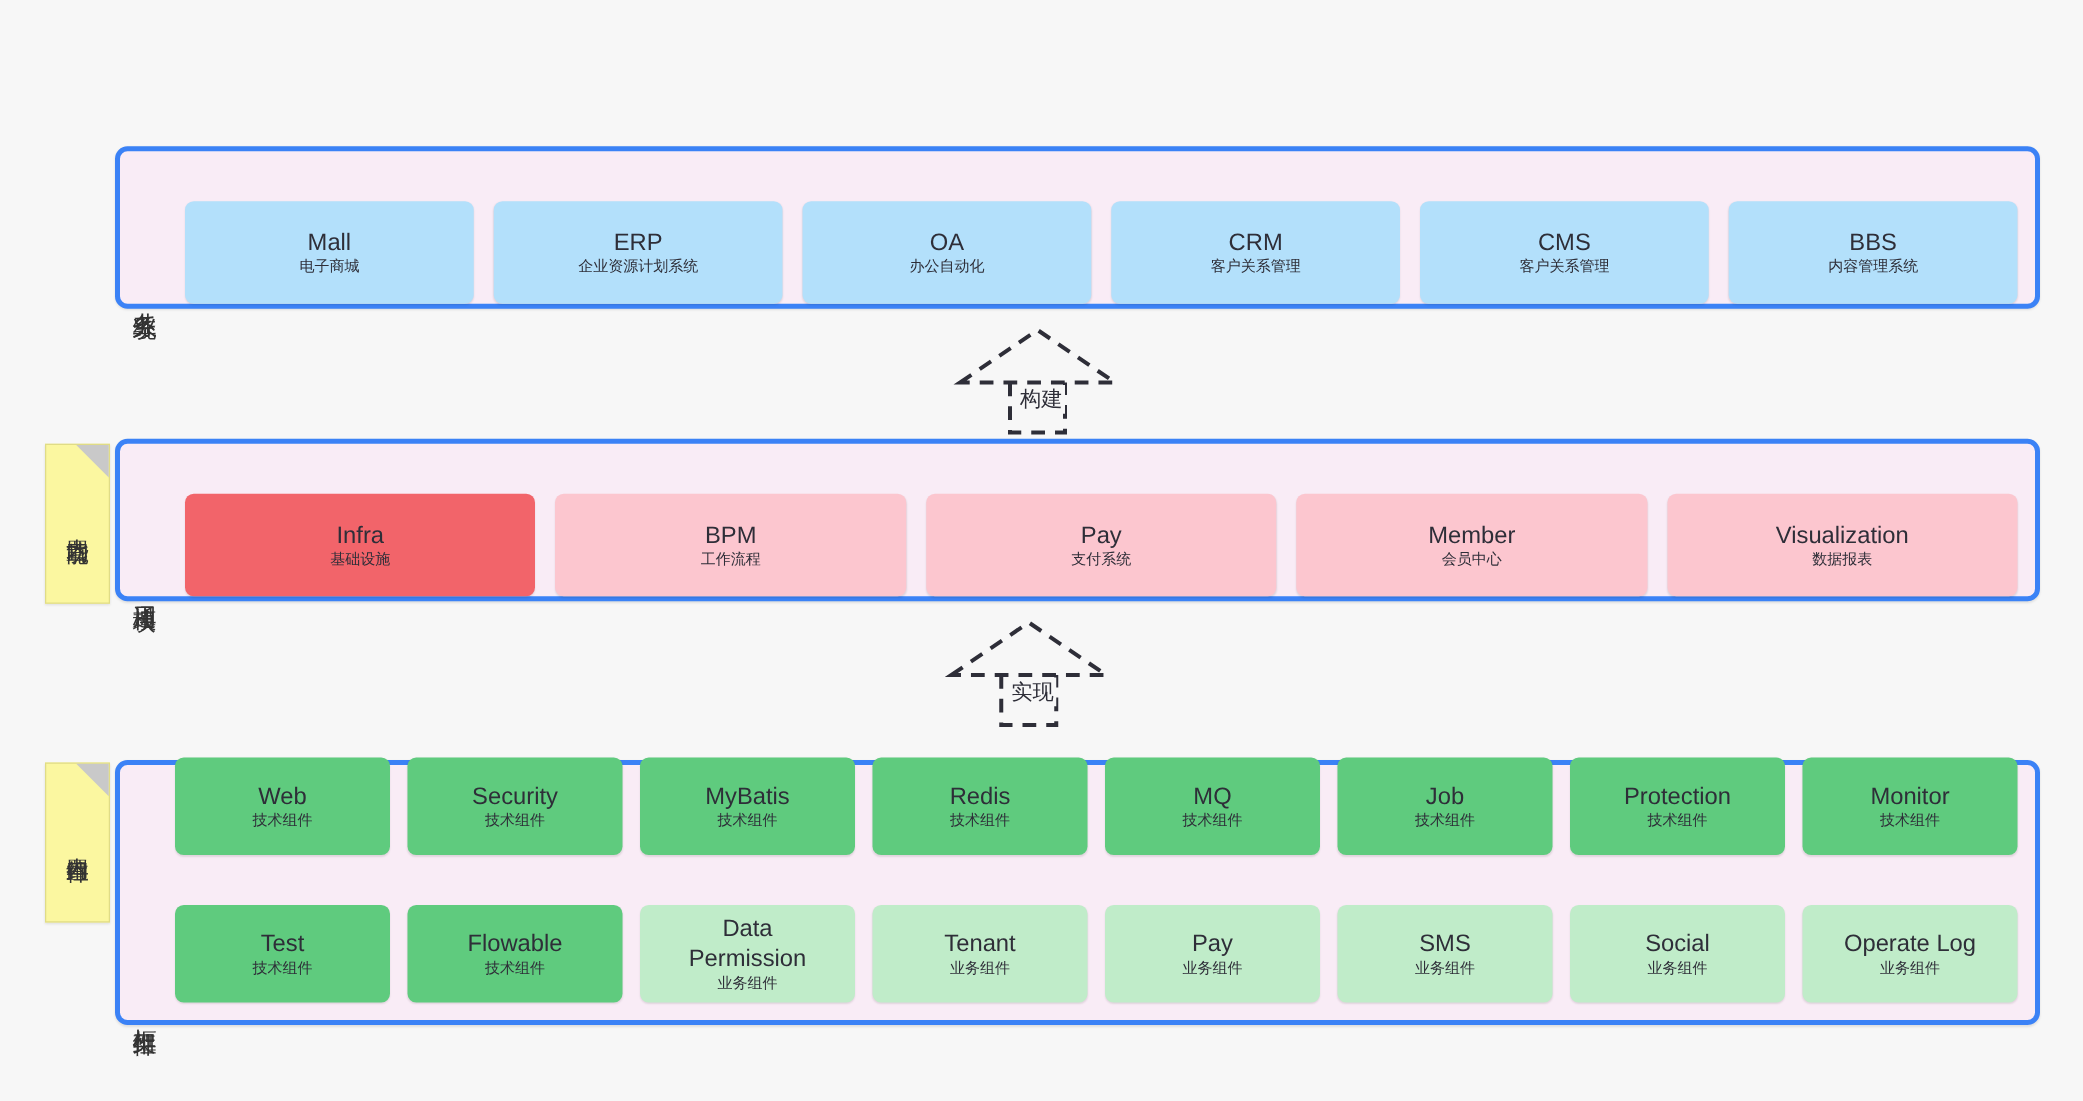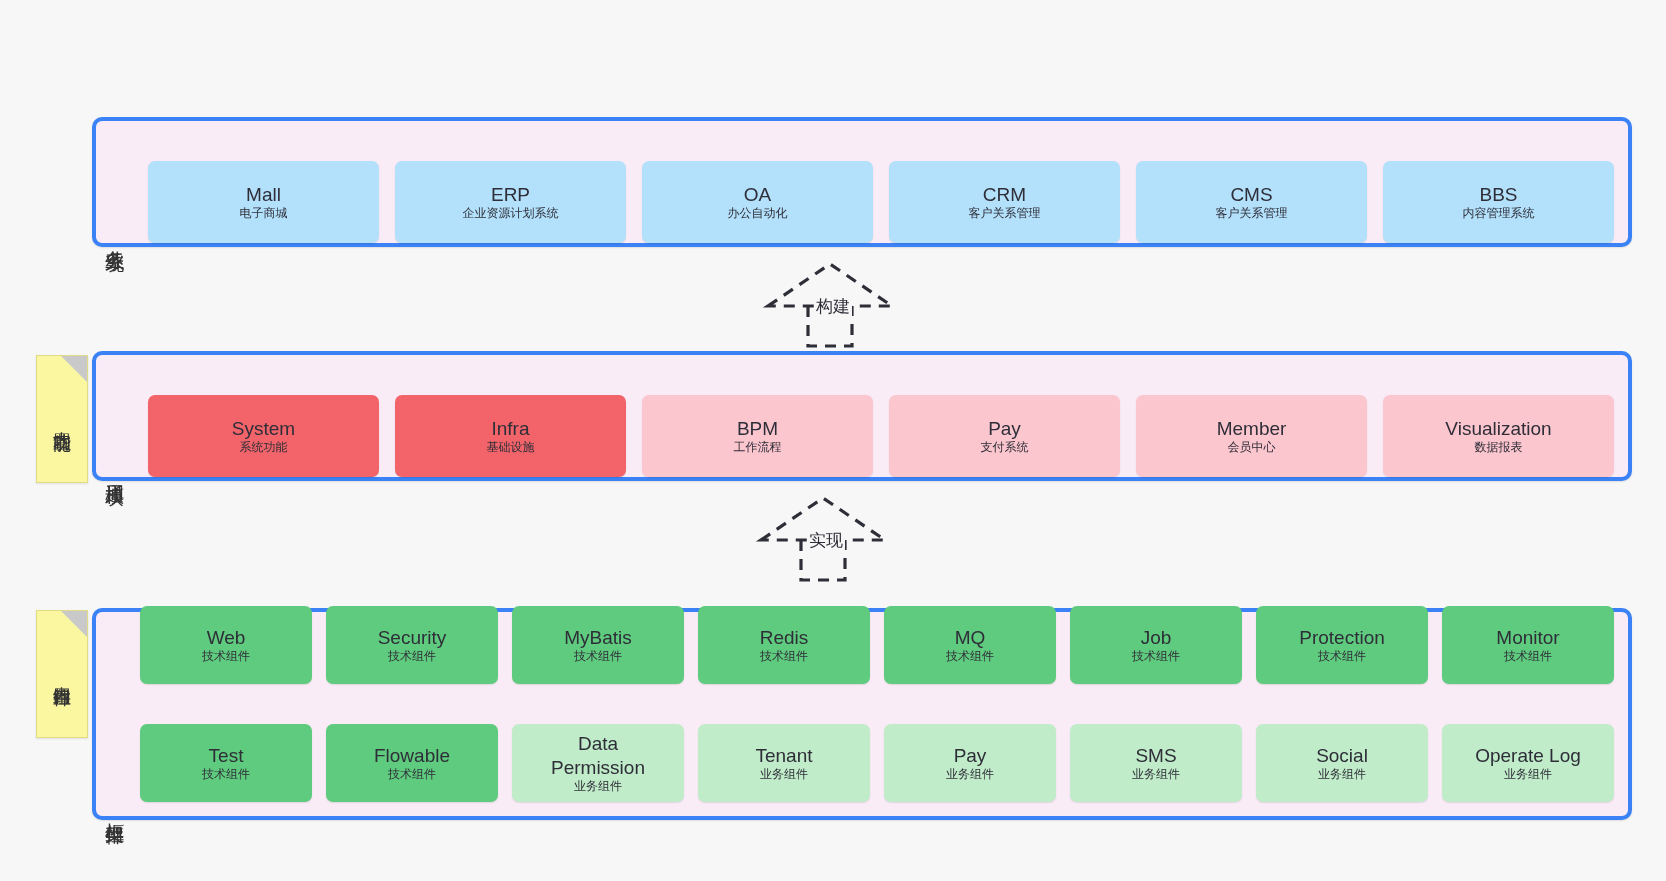--- a/index.html
+++ b/index.html
@@ -104,20 +104,21 @@
   
   .arrow { position: absolute; }
   .arrow svg { display: block; overflow: visible; }
   .arrow .lbl {
     position: absolute;
     font-size: 17px;
     color: #2e2e38;
     background: #f7f7f7;
     padding: 0 2px;
     white-space: nowrap;
+    margin-top: 13px;
   }
 </style>
 </head>
 <body>
 
 <div id="stage">
 
   <div class="note" id="note0" style="left:36px; top:355px; width:52px; height:128px;">
     <span class="fold"></span>
     <span>内置功能</span>
@@ -175,24 +176,20 @@
       <path d="M 48 48 L 48 88 L 92 88 L 92 48" fill="none" stroke="#2e2e38" stroke-width="3.2" stroke-dasharray="11 8"></path>
     </svg>
     <span class="lbl" style="left:54px; top:37px;">构建</span>
   </div>
 
   <div class="layer" style="left:92px; top:351px; width:1540px; height:130px;">
     <div class="layer-title">通用模块</div>
     <div class="layer-body">
       <div class="mod-row">
 
-        <div class="card red">
-          <span class="en">System</span>
-          <span class="cn">系统功能</span>
-        </div>
 
         <div class="card red">
           <span class="en">Infra</span>
           <span class="cn">基础设施</span>
         </div>
 
         <div class="card pink">
           <span class="en">BPM</span>
           <span class="cn">工作流程</span>
         </div>

